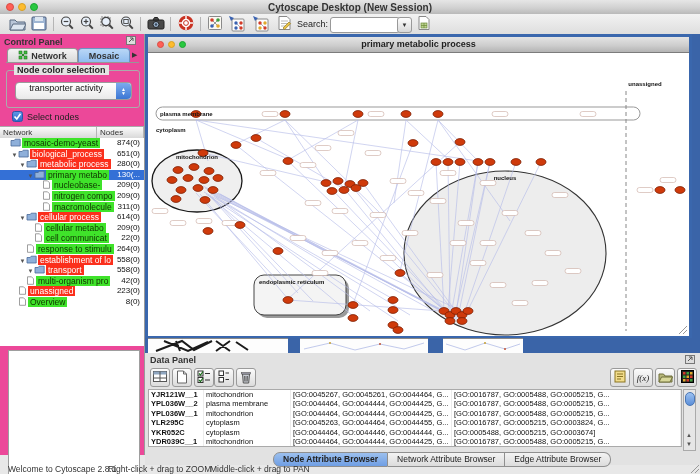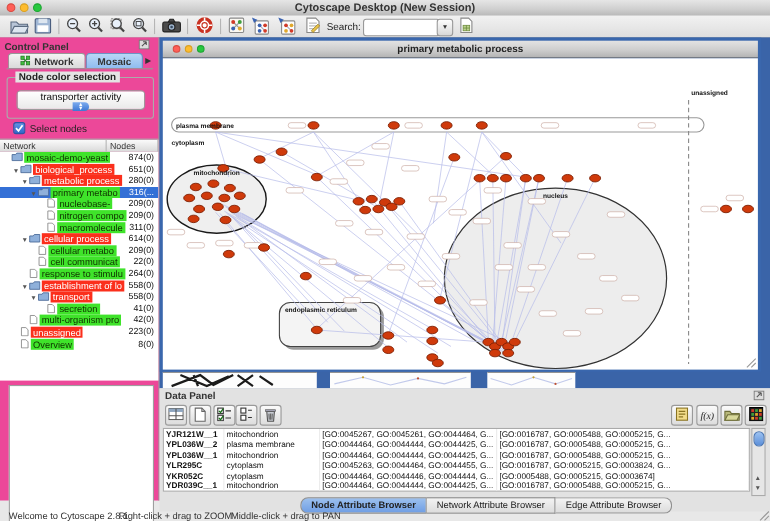--- a/index.html
+++ b/index.html
@@ -20,21 +20,21 @@
   .searchlbl{top:5px;font-size:9px;color:#222;}
   .searchbox{top:3px;width:64px;height:12px;background:#fff;border:1px solid #999;border-radius:3px;}
   .dropbtn{top:3px;width:13px;height:14px;background:linear-gradient(#fdfdfd,#d8d8d8);border:1px solid #999;border-radius:3px;display:flex;align-items:center;justify-content:center;font-size:6px;color:#333;}
   
   .cp{left:0;top:34px;width:145px;height:421px;background:#ec4899;border-right:1px solid #9a9a9a;box-sizing:border-box;}
   .panelhead{font-weight:bold;font-size:9px;color:#333;}
   .tab{height:14px;border:1px solid #979797;border-bottom:none;border-radius:4px 4px 0 0;background:linear-gradient(#f4f4f4,#d9d9d9);display:flex;align-items:center;justify-content:center;gap:3px;font-size:9px;font-weight:bold;color:#333;box-sizing:border-box;}
   .tab.sel{background:linear-gradient(#b9d7f6,#8fbcf0);border-color:#6b94c4;}
   .groupbox{border:1px solid #ababab;border-radius:3px;}
   .legend{position:absolute;top:-6px;left:7px;background:#e4e4e4;padding:0 3px;font-weight:bold;font-size:9px;color:#222;}
-  .combo{background:linear-gradient(#ffffff,#e9e9e9);border:1px solid #9b9b9b;border-radius:4px;display:flex;align-items:center;flex-direction:column;}
+  .combo{background:linear-gradient(#ffffff,#e9e9e9);border:1px solid #9b9b9b;border-radius:4px;display:flex;align-items:flex-start;}
   .combo .val{flex:1;text-align:center;font-size:9px;color:#111;}
   .combo .cap{width:15px;height:100%;background:linear-gradient(#7cabee,#3c77d4);border-radius:0 4px 4px 0;display:flex;flex-direction:column;align-items:center;justify-content:center;color:#fff;font-size:5px;line-height:4px;}
   .checkbox{width:11px;height:11px;border-radius:2.5px;background:linear-gradient(#5e97e6,#2f68c9);border:1px solid #2a57a8;box-sizing:border-box;display:flex;align-items:center;justify-content:center;}
   .treeheader{display:flex;height:11px;background:linear-gradient(#fbfbfb,#d9d9d9);border-top:1px solid #aaa;border-bottom:1px solid #aaa;font-size:8px;color:#333;}
   .treeheader div{padding-left:3px;border-right:1px solid #b5b5b5;box-sizing:border-box;line-height:11px;}
   #tree{background:#fff;overflow:hidden;}
   .trow{position:relative;height:10.6px;line-height:10.6px;white-space:nowrap;font-size:8.5px;}
   .trow.sel{background:#3470d6;}
   .trow .lbl{display:inline-block;padding:0 2px;height:10px;line-height:10px;}
   .lbl.green{background:#3fe32a;color:#103300;}
@@ -256,21 +256,21 @@
               <path d="M1 2.5 h3.2 l1-1.3 h5 V8 H1z" fill="#8fb0da" stroke="#4a6a99" stroke-width="0.8"></path>
             </svg></span><span class="lbl green">mosaic-demo-yeast</span><span class="cnt">874(0)</span></div>
         <div class="trow"><span style="display:inline-block;width:11px"></span><span class="arrow">▼</span><span class="ticon"><svg width="11" height="9">
               <path d="M1 2.5 h3.2 l1-1.3 h5 V8 H1z" fill="#8fb0da" stroke="#4a6a99" stroke-width="0.8"></path>
             </svg></span><span class="lbl red">biological_process</span><span class="cnt">651(0)</span></div>
         <div class="trow"><span style="display:inline-block;width:19px"></span><span class="arrow">▼</span><span class="ticon"><svg width="11" height="9">
               <path d="M1 2.5 h3.2 l1-1.3 h5 V8 H1z" fill="#8fb0da" stroke="#4a6a99" stroke-width="0.8"></path>
             </svg></span><span class="lbl red">metabolic process</span><span class="cnt">280(0)</span></div>
         <div class="trow sel"><span style="display:inline-block;width:27px"></span><span class="arrow">▼</span><span class="ticon"><svg width="11" height="9">
               <path d="M1 2.5 h3.2 l1-1.3 h5 V8 H1z" fill="#8fb0da" stroke="#4a6a99" stroke-width="0.8"></path>
-            </svg></span><span class="lbl green">primary metabo</span><span class="cnt">316(...</span></div>
+            </svg></span><span class="lbl green">primary metabo</span><span class="cnt">130(...</span></div>
         <div class="trow"><span style="display:inline-block;width:35px"></span><span class="arrow"></span><span class="ticon"><svg width="9" height="9">
               <path d="M1.5 0.8 h4 l2 2 V8.3 h-6z" fill="#fff" stroke="#888" stroke-width="0.8"></path>
             </svg></span><span class="lbl green">nucleobase-</span><span class="cnt">209(0)</span></div>
         <div class="trow"><span style="display:inline-block;width:35px"></span><span class="arrow"></span><span class="ticon"><svg width="9" height="9">
               <path d="M1.5 0.8 h4 l2 2 V8.3 h-6z" fill="#fff" stroke="#888" stroke-width="0.8"></path>
             </svg></span><span class="lbl green">nitrogen compo</span><span class="cnt">209(0)</span></div>
         <div class="trow"><span style="display:inline-block;width:35px"></span><span class="arrow"></span><span class="ticon"><svg width="9" height="9">
               <path d="M1.5 0.8 h4 l2 2 V8.3 h-6z" fill="#fff" stroke="#888" stroke-width="0.8"></path>
             </svg></span><span class="lbl green">macromolecule</span><span class="cnt">311(0)</span></div>
         <div class="trow"><span style="display:inline-block;width:19px"></span><span class="arrow">▼</span><span class="ticon"><svg width="11" height="9">
@@ -284,23 +284,20 @@
             </svg></span><span class="lbl green">cell communicat</span><span class="cnt">22(0)</span></div>
         <div class="trow"><span style="display:inline-block;width:19px"></span><span class="arrow"></span><span class="ticon"><svg width="9" height="9">
               <path d="M1.5 0.8 h4 l2 2 V8.3 h-6z" fill="#fff" stroke="#888" stroke-width="0.8"></path>
             </svg></span><span class="lbl green">response to stimulu</span><span class="cnt">264(0)</span></div>
         <div class="trow"><span style="display:inline-block;width:19px"></span><span class="arrow">▼</span><span class="ticon"><svg width="11" height="9">
               <path d="M1 2.5 h3.2 l1-1.3 h5 V8 H1z" fill="#8fb0da" stroke="#4a6a99" stroke-width="0.8"></path>
             </svg></span><span class="lbl red">establishment of lo</span><span class="cnt">558(0)</span></div>
         <div class="trow"><span style="display:inline-block;width:27px"></span><span class="arrow">▼</span><span class="ticon"><svg width="11" height="9">
               <path d="M1 2.5 h3.2 l1-1.3 h5 V8 H1z" fill="#8fb0da" stroke="#4a6a99" stroke-width="0.8"></path>
             </svg></span><span class="lbl red">transport</span><span class="cnt">558(0)</span></div>
-        <div class="trow"><span style="display:inline-block;width:35px"></span><span class="arrow"></span><span class="ticon"><svg width="9" height="9">
-              <path d="M1.5 0.8 h4 l2 2 V8.3 h-6z" fill="#fff" stroke="#888" stroke-width="0.8"></path>
-            </svg></span><span class="lbl green">secretion</span><span class="cnt">41(0)</span></div>
         <div class="trow"><span style="display:inline-block;width:19px"></span><span class="arrow"></span><span class="ticon"><svg width="9" height="9">
               <path d="M1.5 0.8 h4 l2 2 V8.3 h-6z" fill="#fff" stroke="#888" stroke-width="0.8"></path>
             </svg></span><span class="lbl green">multi-organism pro</span><span class="cnt">42(0)</span></div>
         <div class="trow"><span style="display:inline-block;width:11px"></span><span class="arrow"></span><span class="ticon"><svg width="9" height="9">
               <path d="M1.5 0.8 h4 l2 2 V8.3 h-6z" fill="#fff" stroke="#888" stroke-width="0.8"></path>
             </svg></span><span class="lbl red">unassigned</span><span class="cnt">223(0)</span></div>
         <div class="trow"><span style="display:inline-block;width:11px"></span><span class="arrow"></span><span class="ticon"><svg width="9" height="9">
               <path d="M1.5 0.8 h4 l2 2 V8.3 h-6z" fill="#fff" stroke="#888" stroke-width="0.8"></path>
             </svg></span><span class="lbl green">Overview</span><span class="cnt">8(0)</span></div>
       </div>

